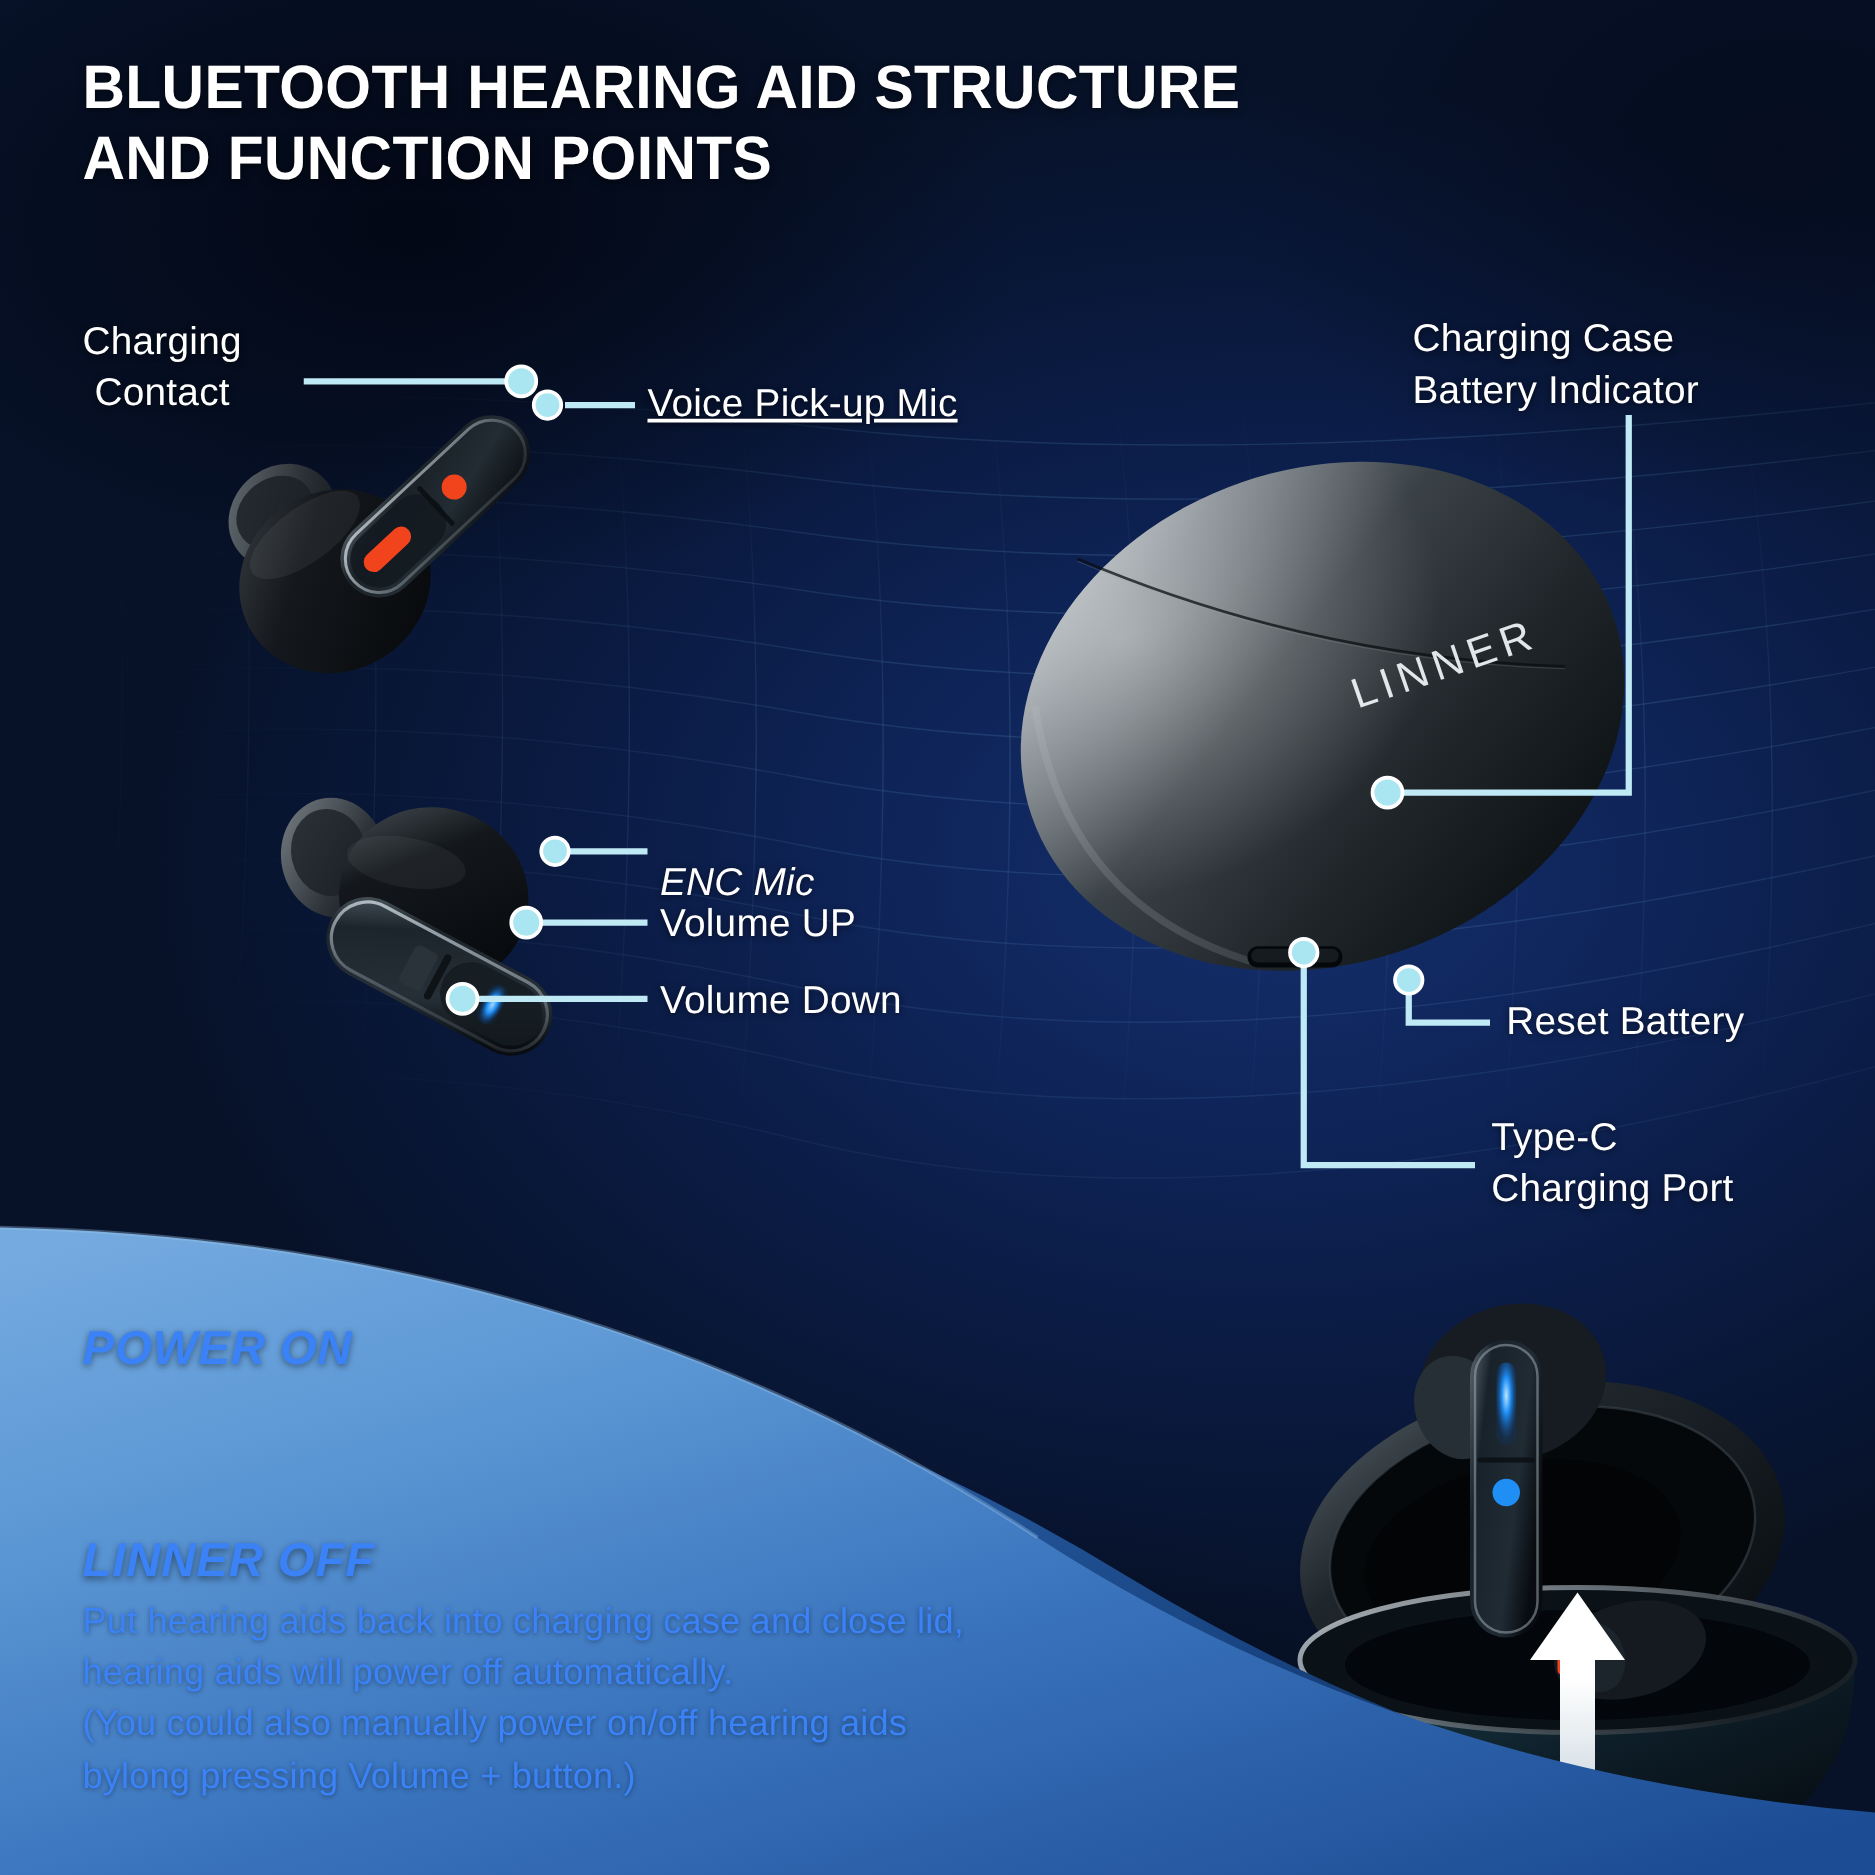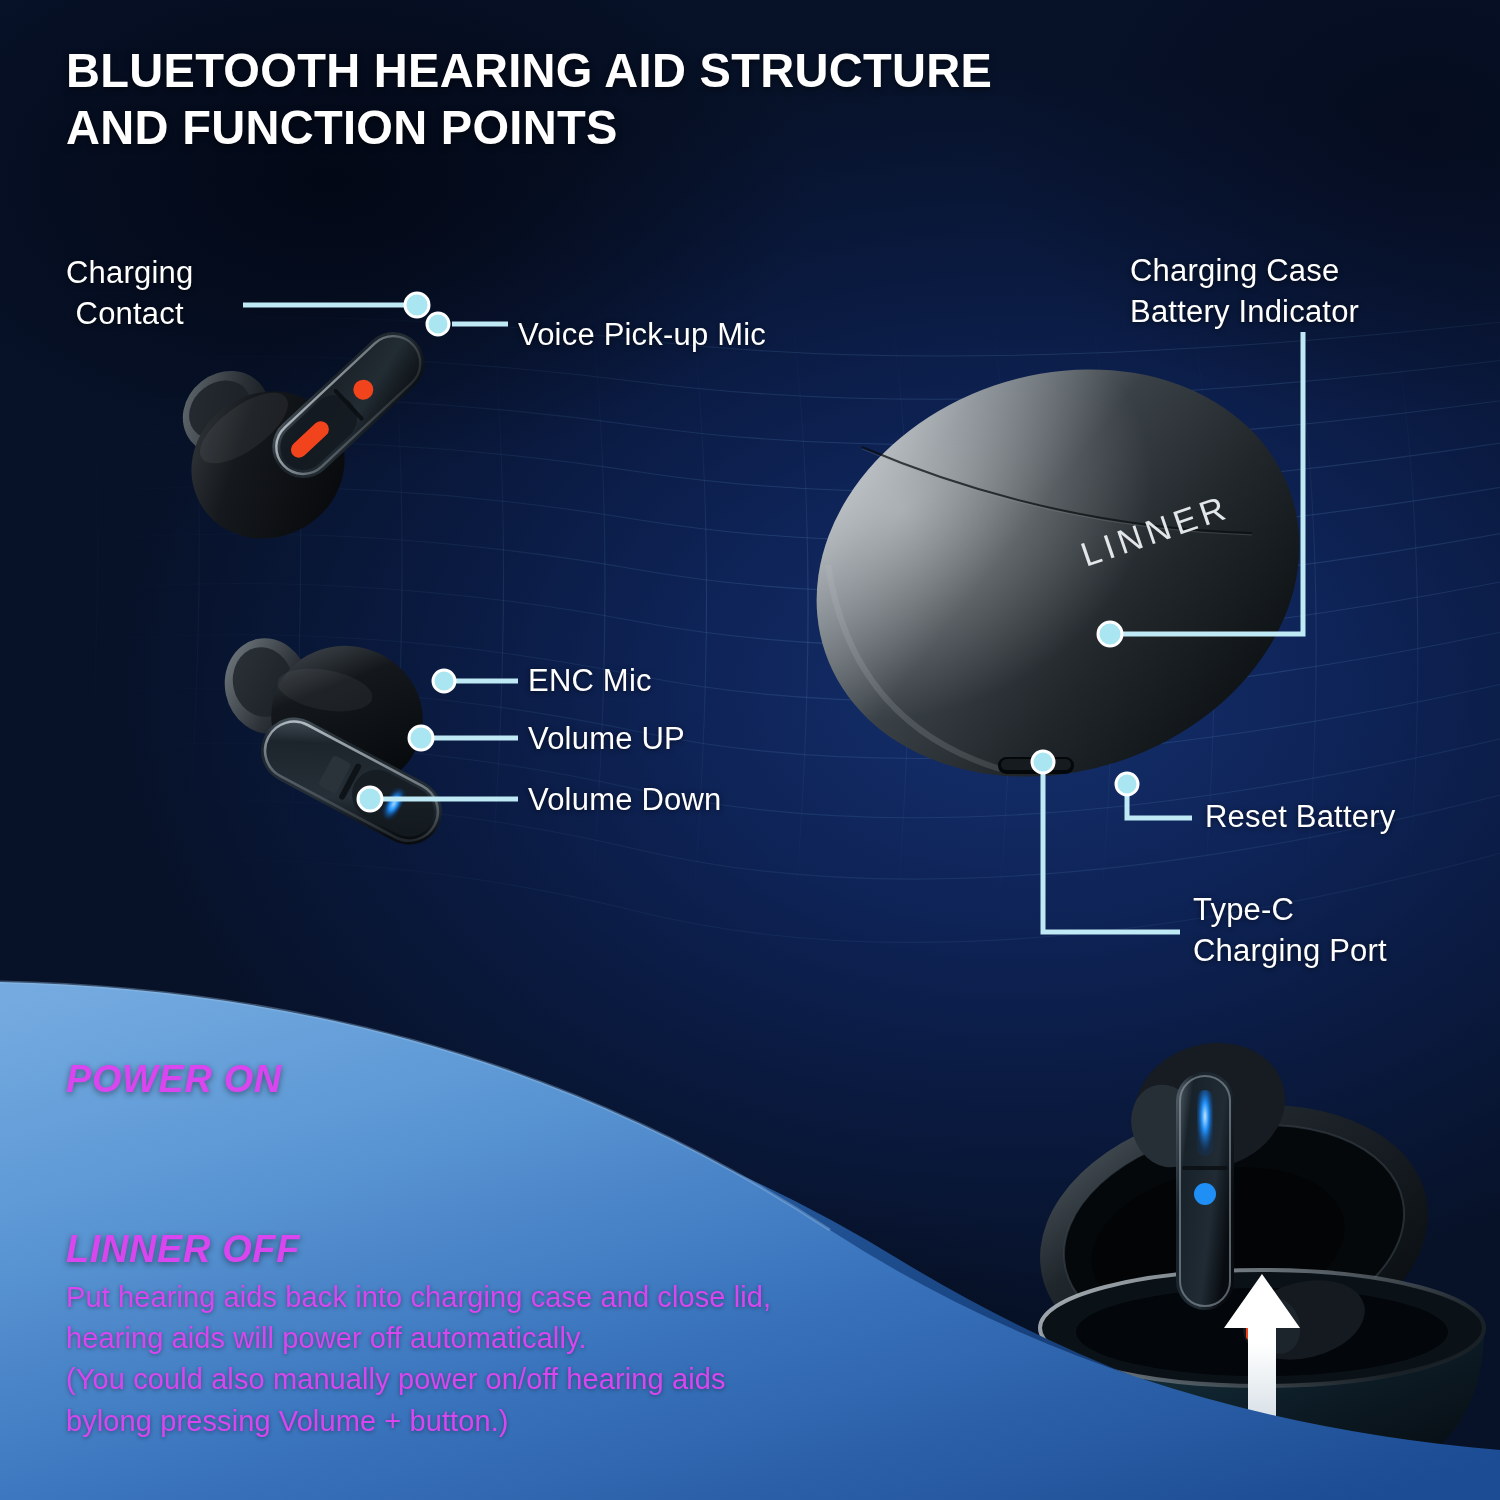--- a/index.html
+++ b/index.html
@@ -57,21 +57,21 @@
   
   .bud1 { position:absolute; left:148px; top:300px; width:330px; height:300px; }
   .bud2 { position:absolute; left:205px; top:608px; width:320px; height:330px; }
   .case-big { position:absolute; left:800px; top:355px; width:530px; height:450px; }
   .case-open { position:absolute; left:1022px; top:1028px; width:480px; height:475px; }
 
   
   .panel-wrap { position:absolute; left:0; top:930px; width:1500px; height:575px; }
   .panel-wrap svg { display:block; width:1500px; height:575px; }
 
-  .txt-block { position:absolute; color:#d946ef; }
+  .txt-block { position:absolute; color:#3b82f6; }
   .pw-head {
     font-size:38px; font-weight:bold; font-style:italic;
     letter-spacing:.6px;
     text-shadow:0 2px 6px rgba(0,0,0,.45);
   }
   .pw-body {
     font-size:29px; line-height:1.42; white-space:pre-line;
     letter-spacing:.1px;
     text-shadow:0 1px 4px rgba(0,0,0,.4);
   }
@@ -388,23 +388,23 @@
       <circle cx="370" cy="799" r="12" fill="#a9e6f2" stroke="#ffffff" stroke-width="3"></circle>
       <circle cx="1110" cy="634" r="12" fill="#a9e6f2" stroke="#ffffff" stroke-width="3"></circle>
       <circle cx="1127" cy="784" r="11" fill="#a9e6f2" stroke="#ffffff" stroke-width="3"></circle>
       <circle cx="1043" cy="762" r="11" fill="#a9e6f2" stroke="#ffffff" stroke-width="3"></circle>
     </g>
   </svg>
 
   <div class="callout-label" style="left:66px; top:253px; text-align:center;">Charging
 Contact</div>
 
-  <div class="callout-label" style="left:518px; top:315px;">Voice Pick-up Mic</div>
-
-  <div class="callout-label" style="left:528px; top:661px;">ENC Mic</div>
+  <div class="callout-label" style="left:518px; top:303px;text-decoration:underline;">Voice Pick-up Mic</div>
+
+  <div class="callout-label" style="left:528px; top:686px;font-style:italic;">ENC Mic</div>
 
   <div class="callout-label" style="left:528px; top:719px;">Volume UP</div>
 
   <div class="callout-label" style="left:528px; top:780px;">Volume Down</div>
 
   <div class="callout-label" style="left:1130px; top:251px;">Charging Case
 Battery Indicator</div>
 
   <div class="callout-label" style="left:1205px; top:797px;">Reset Battery</div>
 

